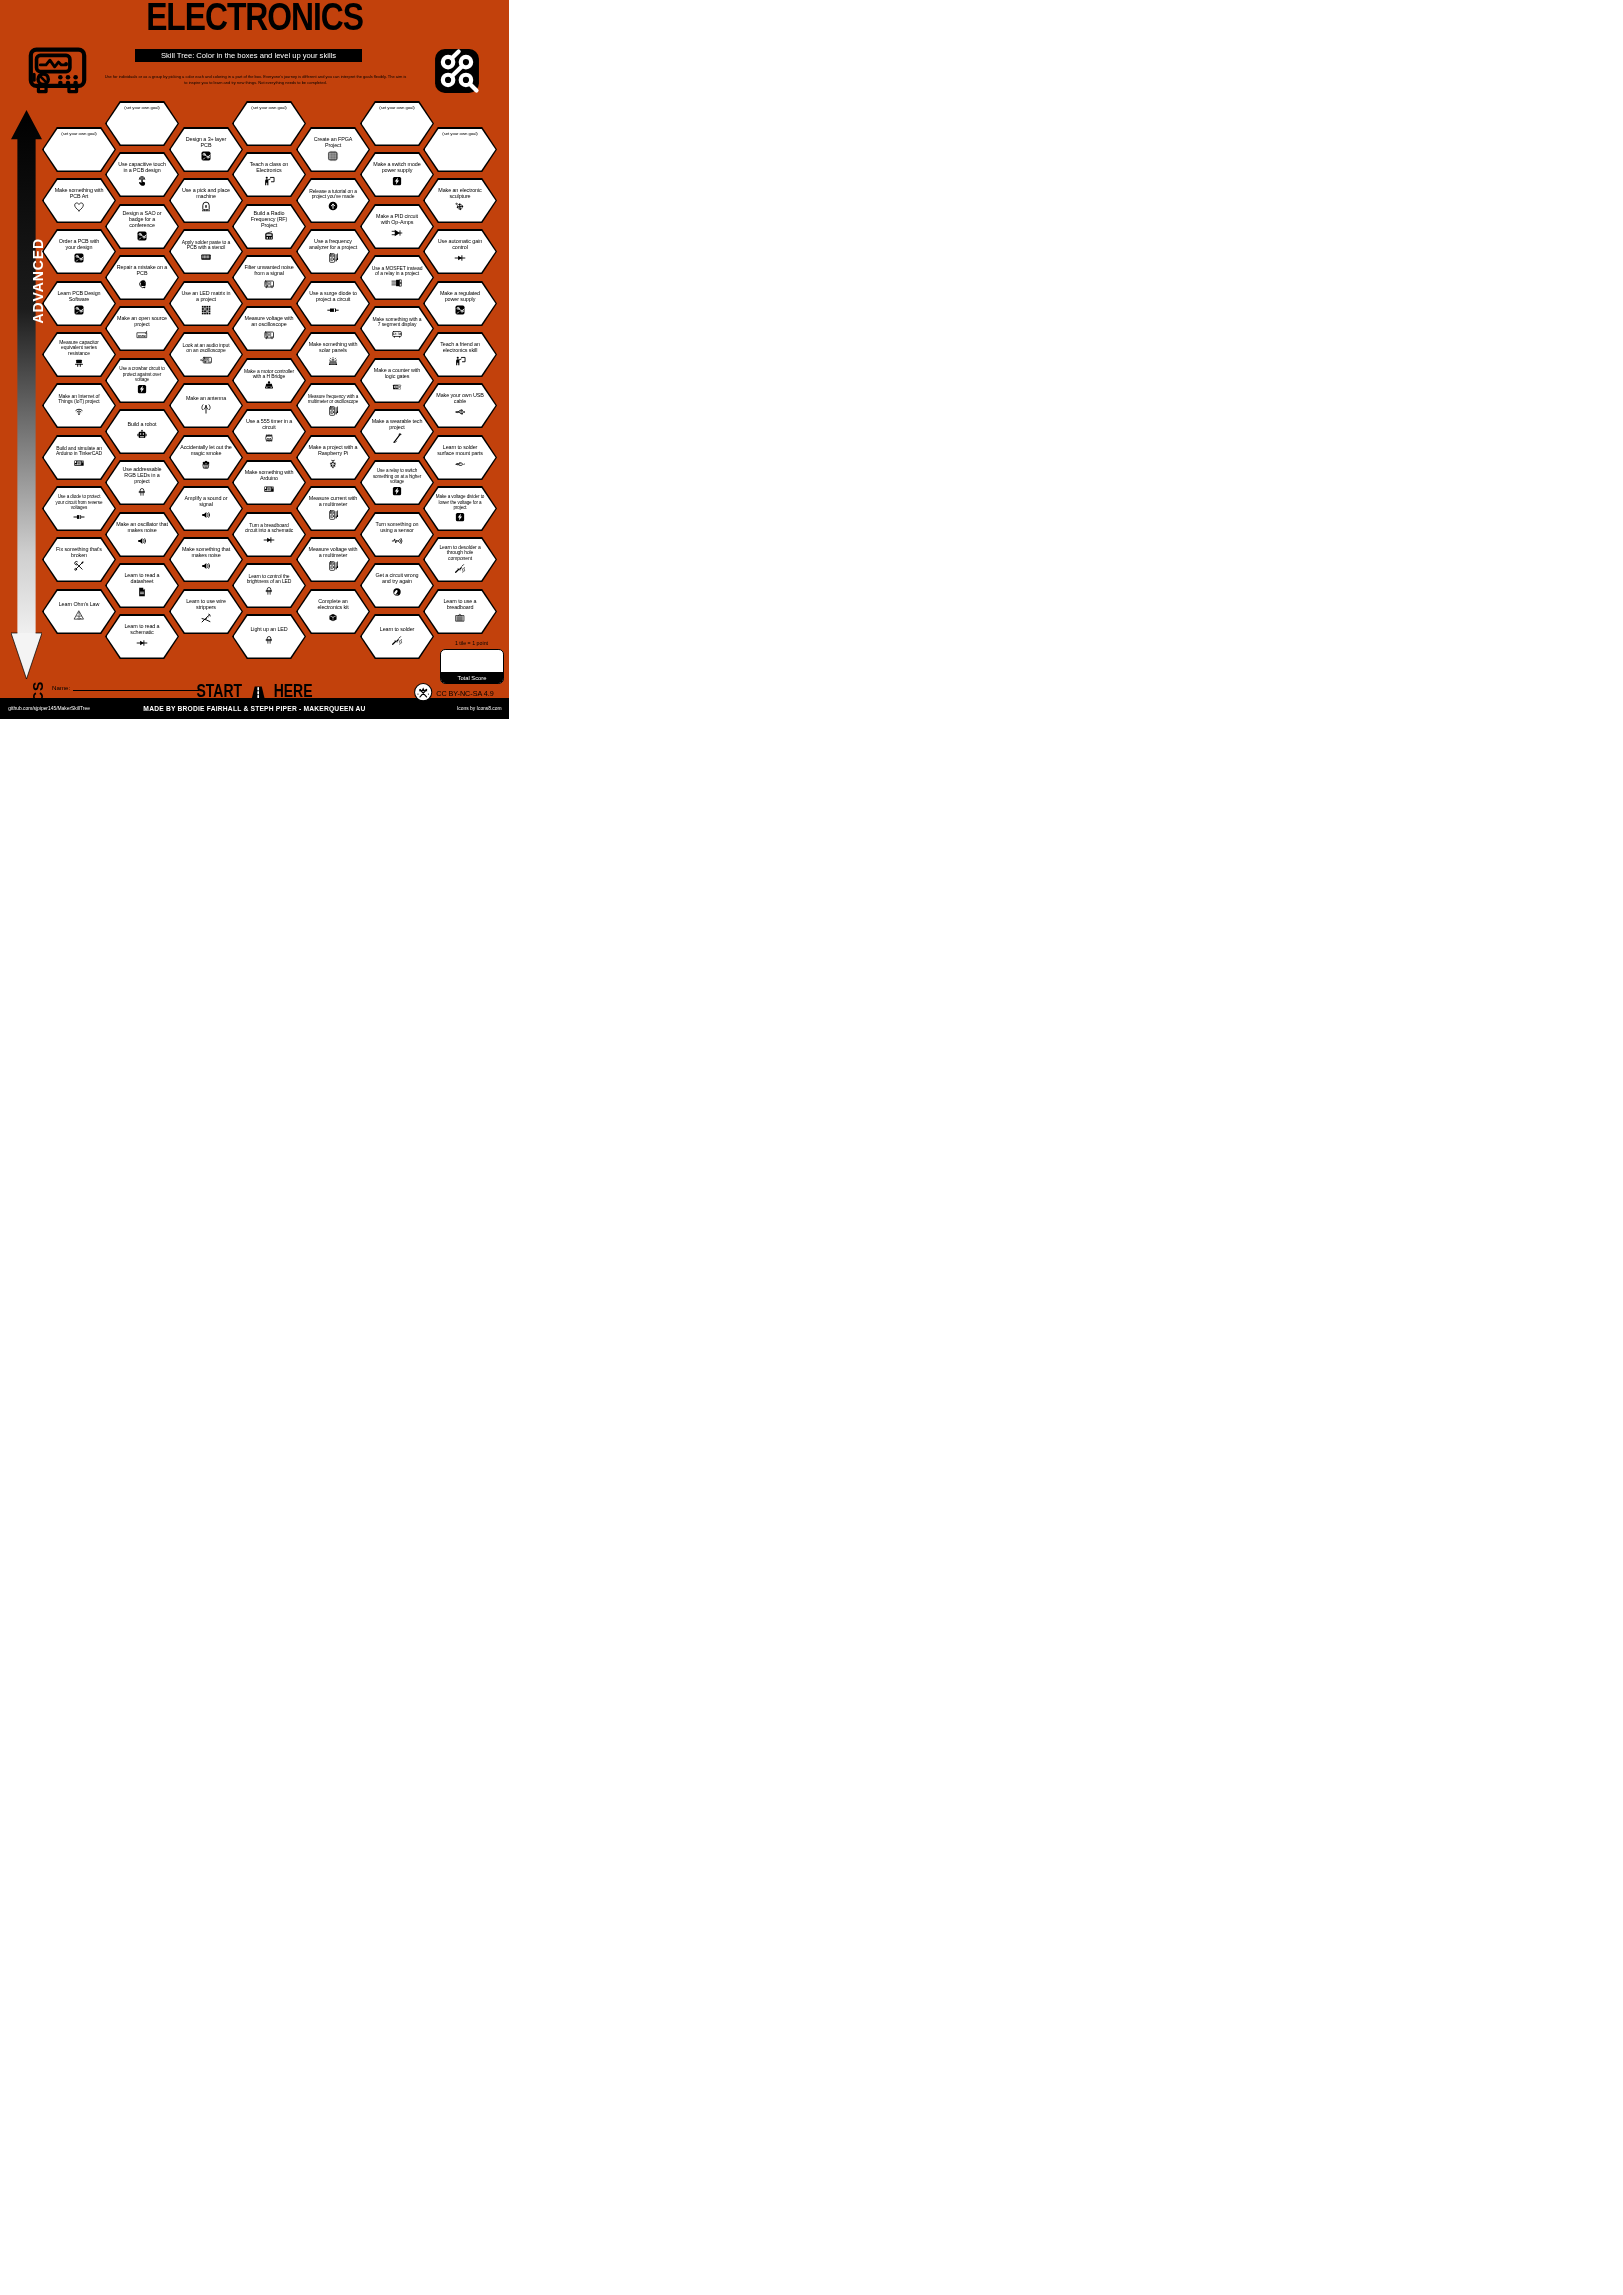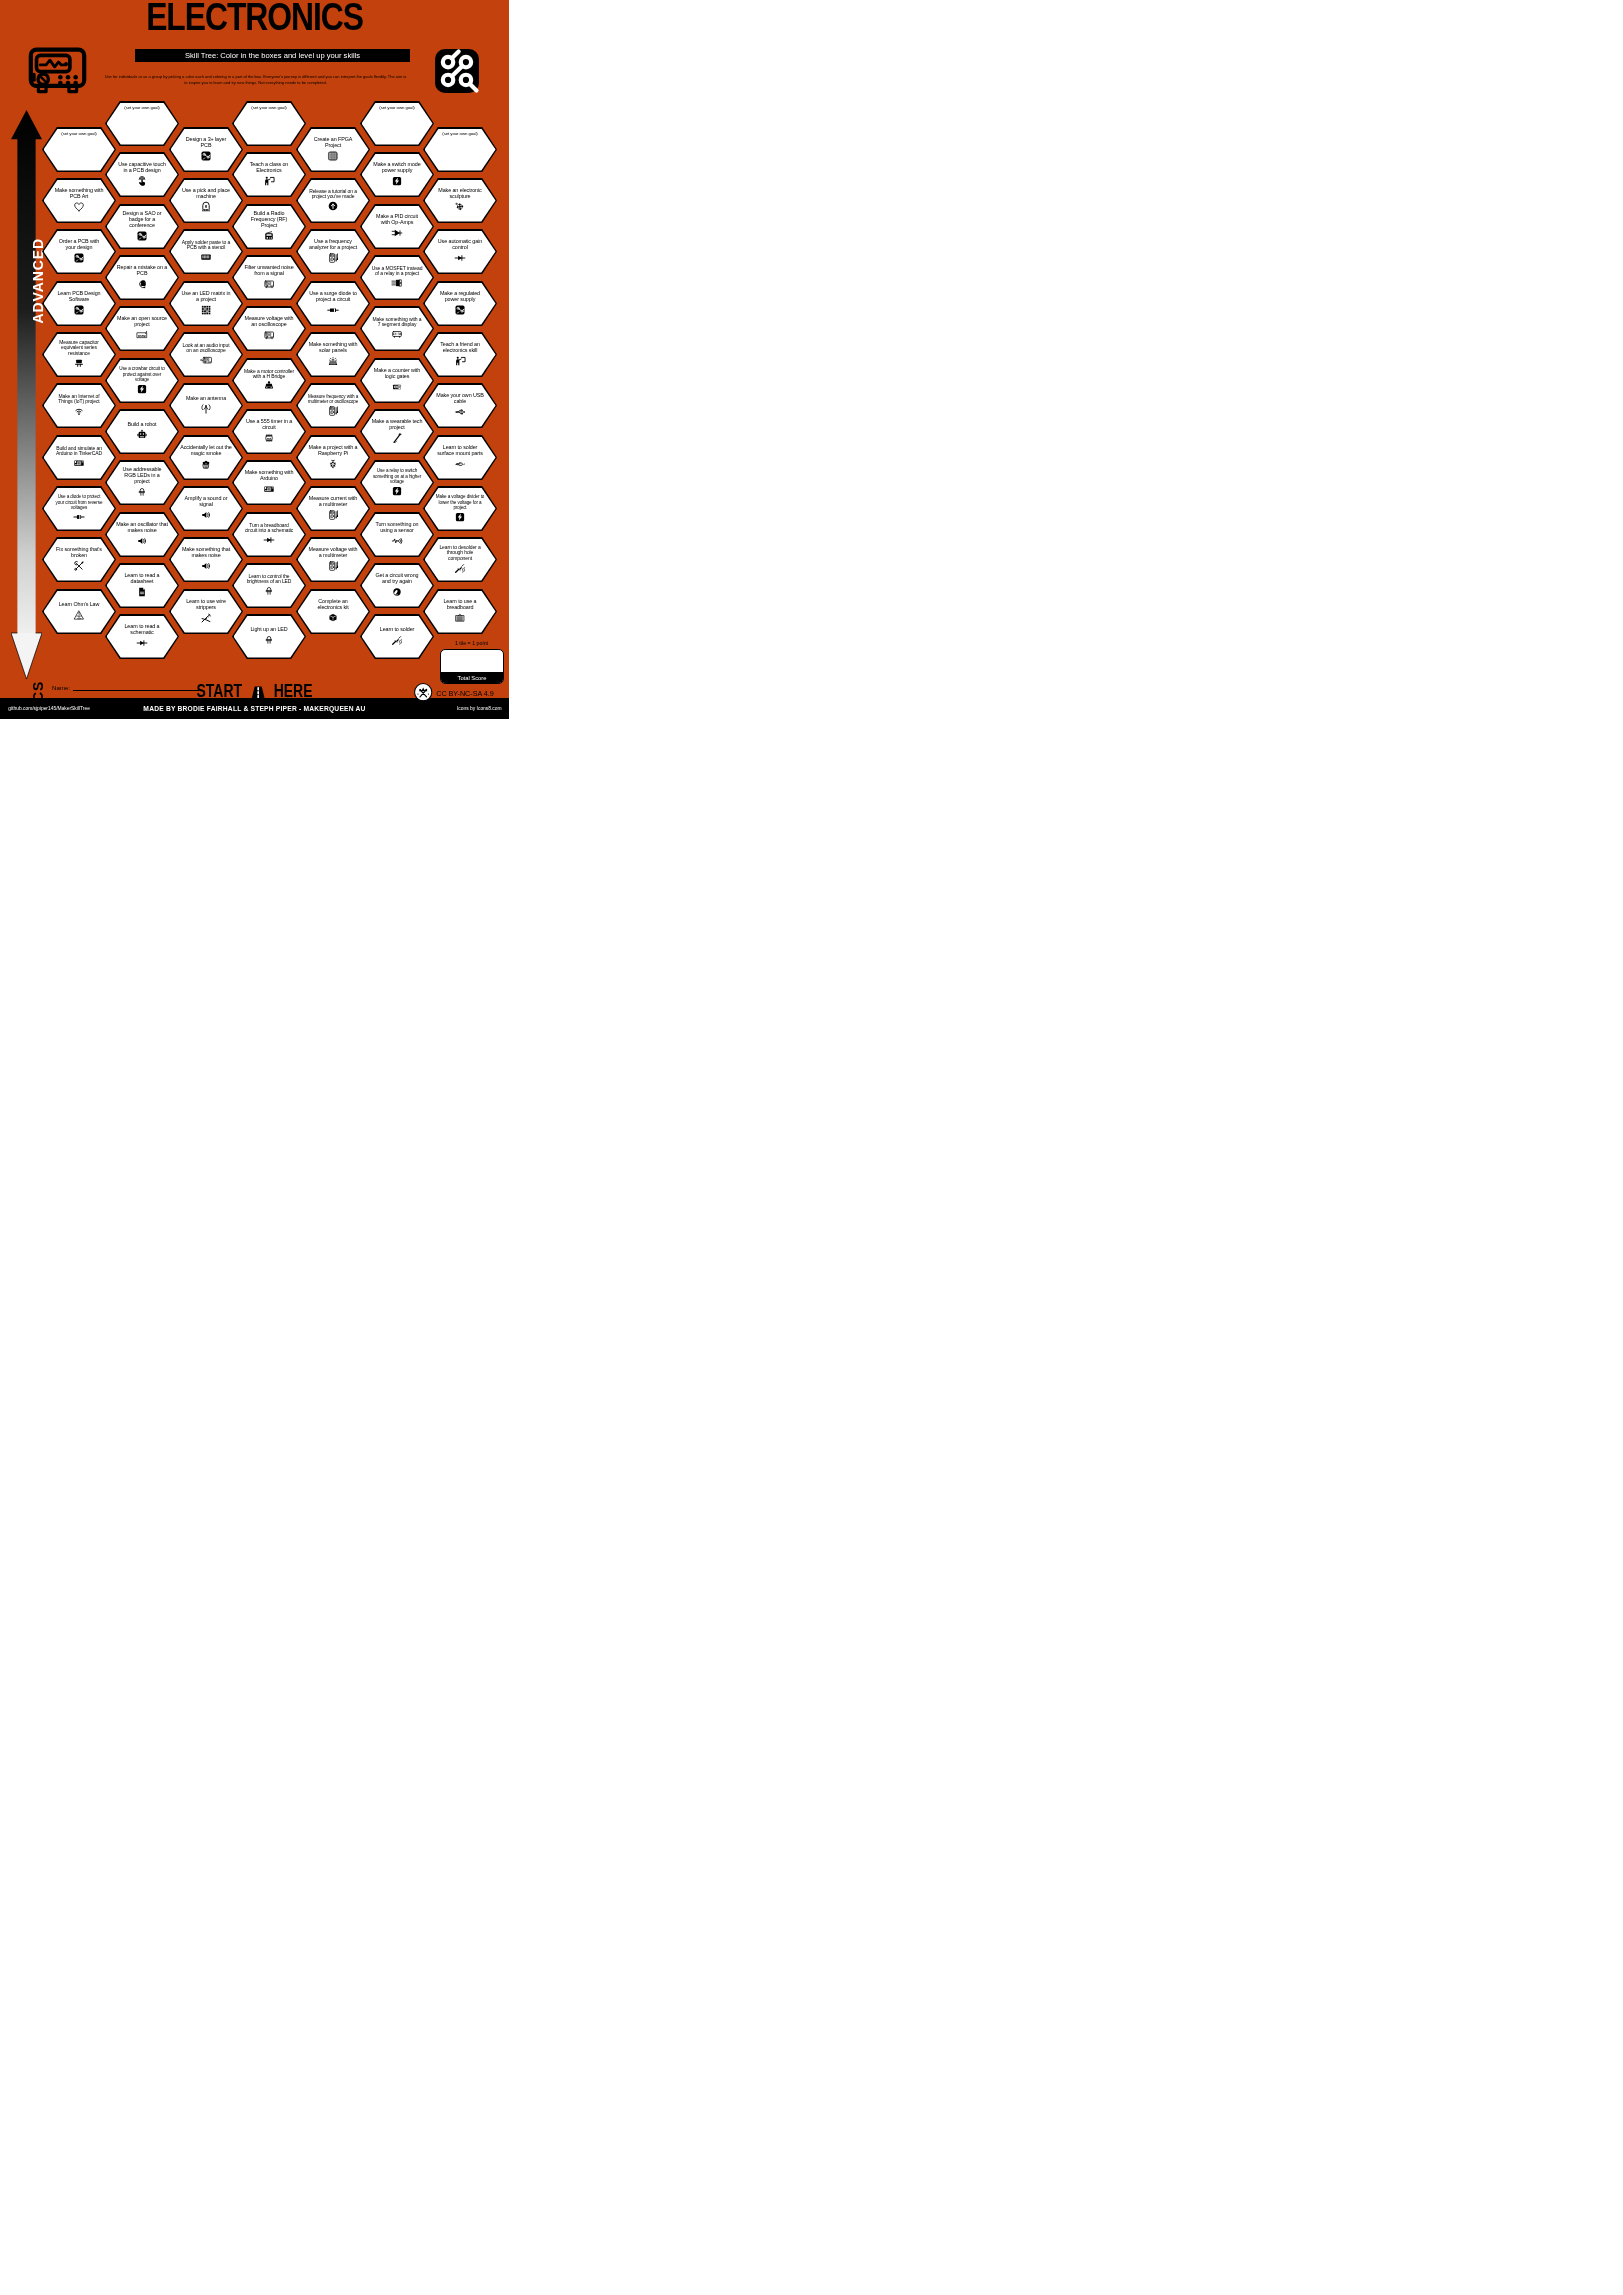--- a/index.html
+++ b/index.html
@@ -3,21 +3,21 @@
 <meta charset="utf-8">
 <style>
   html,body{margin:0;padding:0;background:#fff;}
   .board{position:relative;width:509px;height:719px;background:#c2410c;overflow:hidden;
          font-family:"Liberation Sans",sans-serif;color:#000;}
   
   .hero-scope{position:absolute;left:27px;top:43px;}
   .hero-pcb{position:absolute;left:431px;top:45px;}
   .title{position:absolute;left:0;right:0;top:3.7px;text-align:center;font-weight:bold;
          font-size:27px;letter-spacing:-0.9px;transform:scale(1.18,1.42);transform-origin:50% 60%;}
-  .subtitle-bar{position:absolute;left:135px;top:49px;width:275px;height:13px;background:#000;
+  .subtitle-bar{position:absolute;left:135px;top:49px;width:227px;height:13px;background:#000;
          color:#fff;display:flex;align-items:center;justify-content:center;font-size:7.6px;}
   .description{position:absolute;left:104px;top:74px;width:303px;text-align:center;
          font-size:4px;line-height:1.4;}
   
   .axis{position:absolute;left:11px;top:106px;}
   .axis-label{position:absolute;width:111px;height:15.7px;text-align:center;font-weight:bold;
         font-size:14px;letter-spacing:0.9px;transform:rotate(-90deg);}
   .axis-advanced{left:-29px;top:167px;color:#fff;}
   .axis-basics{left:-29px;top:596px;color:#000;}
   

